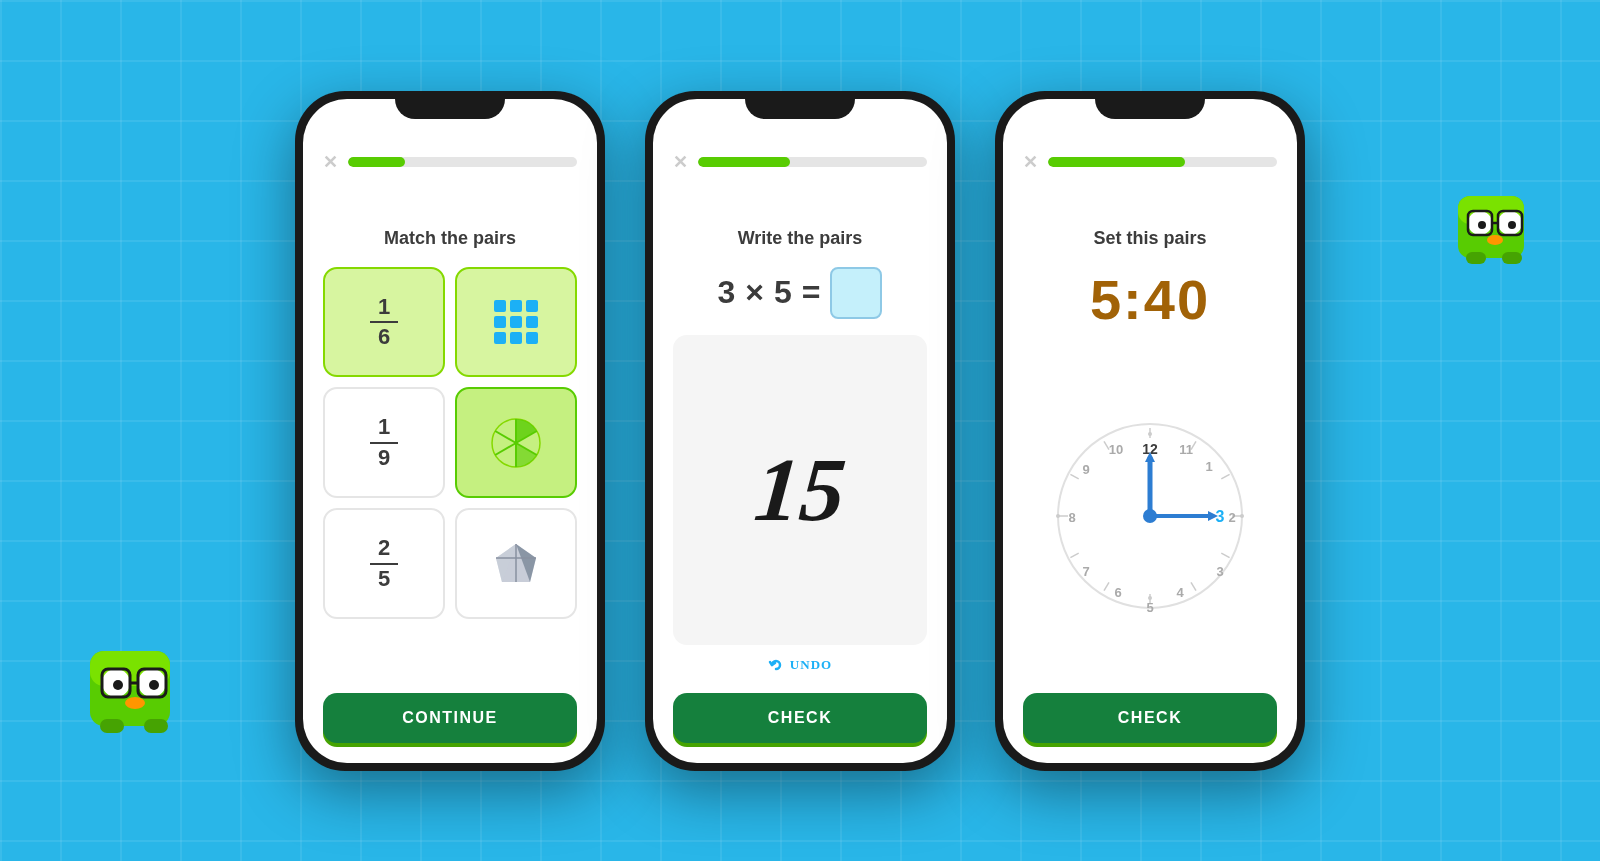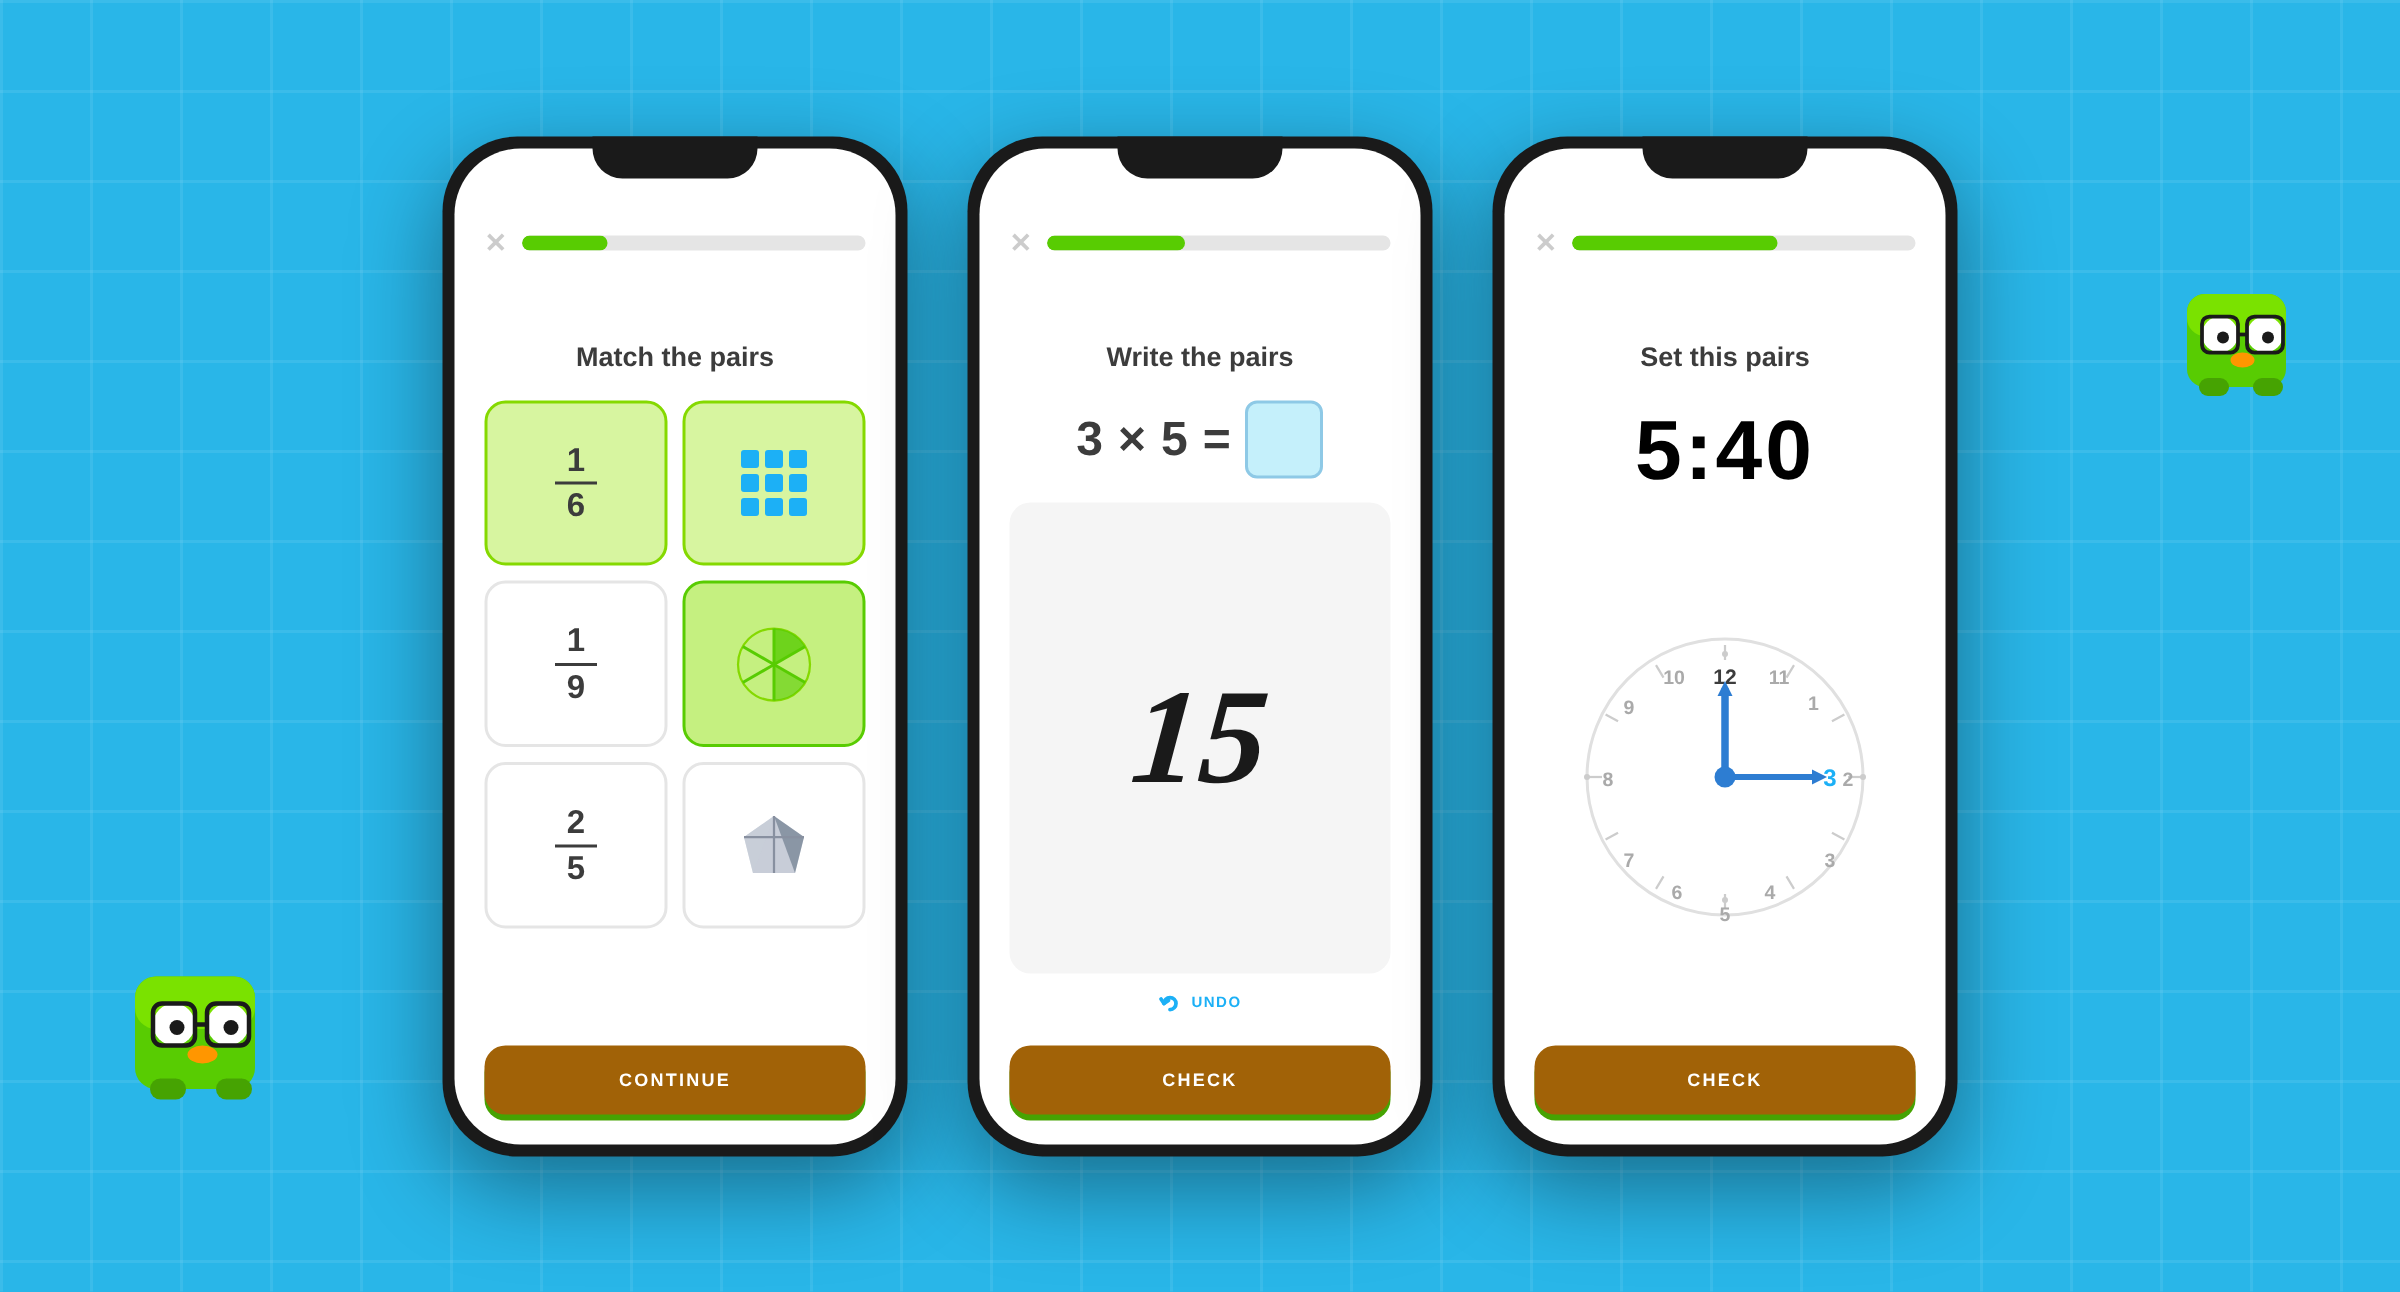--- a/index.html
+++ b/index.html
@@ -186,23 +186,23 @@
     }
 
     
     .action-btn {
       margin-top: auto;
       padding-top: 10px;
     }
     .btn-green {
       width: 100%;
       padding: 16px;
-      background: #a16207;
+      background: #15803d;
       color: #fff;
-      font-size: 12px;
+      font-size: 16px;
       font-weight: 900;
       border: none;
       border-radius: 14px;
       letter-spacing: 1.5px;
       cursor: pointer;
       box-shadow: 0 4px 0 #46a302;
     }
 
     
     .write-equation {
@@ -250,21 +250,21 @@
       font-weight: 800;
       letter-spacing: 1px;
       margin-bottom: 10px;
       cursor: pointer;
     }
 
     
     .time-display {
       font-size: 56px;
       font-weight: 900;
-      color: #000000;
+      color: #a16207;
       text-align: center;
       margin-bottom: 18px;
       letter-spacing: 2px;
     }
     .clock-container {
       flex: 1;
       display: flex;
       align-items: center;
       justify-content: center;
     }
@@ -387,21 +387,21 @@
 
       <div class="draw-area">
         <span class="drawn-number" style="font-family: 'Segoe Script', 'Brush Script MT', cursive; font-size:90px; font-weight:900; color:#1a1a1a; transform:skewX(-5deg); display:inline-block;">15</span>
       </div>
 
       <div class="undo-btn">
         <svg width="16" height="16" viewBox="0 0 16 16">
           <path d="M4,8 A4,4 0 1,1 8,12" stroke="#1cb0f6" stroke-width="2.5" fill="none" stroke-linecap="round"></path>
           <polyline points="2,5 4,8 7,6" stroke="#1cb0f6" stroke-width="2.5" fill="none" stroke-linecap="round" stroke-linejoin="round"></polyline>
         </svg>
-        <span style="color:#1cb0f6; font-size:10px; font-weight:800; letter-spacing:1px;">UNDO</span>
+        <span style="color:#1cb0f6; font-size:13px; font-weight:800; letter-spacing:1px;font-family:Liberation Serif, serif;">UNDO</span>
       </div>
 
       <div class="action-btn">
         <button class="btn-green">CHECK</button>
       </div>
     </div>
   </div>
 </div>
 
 <div class="phone">

